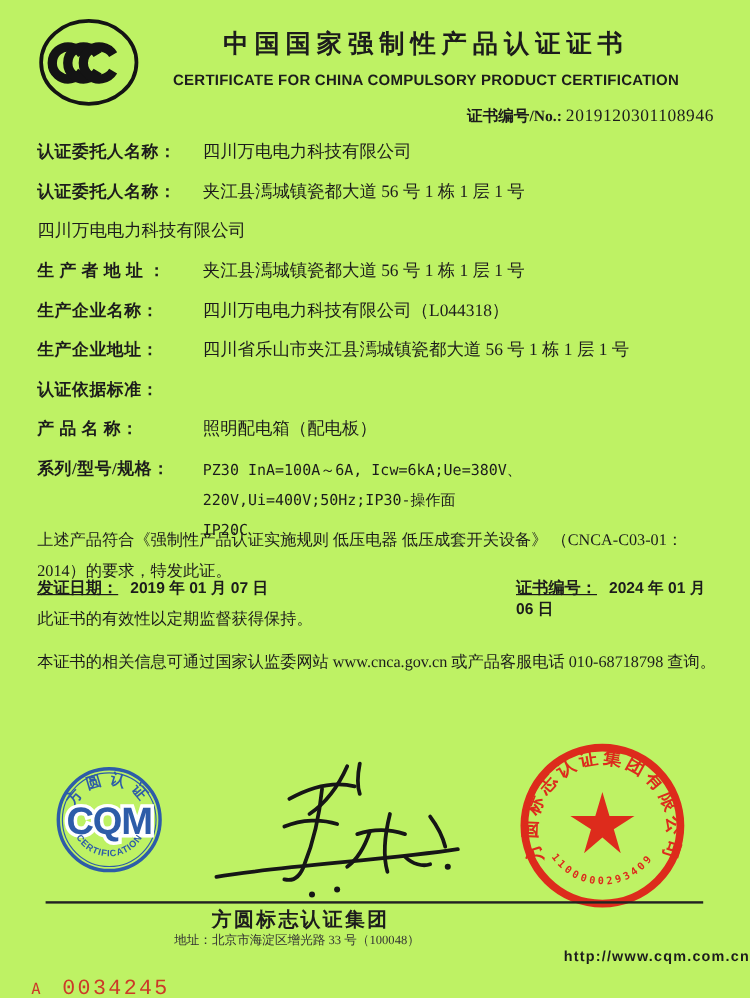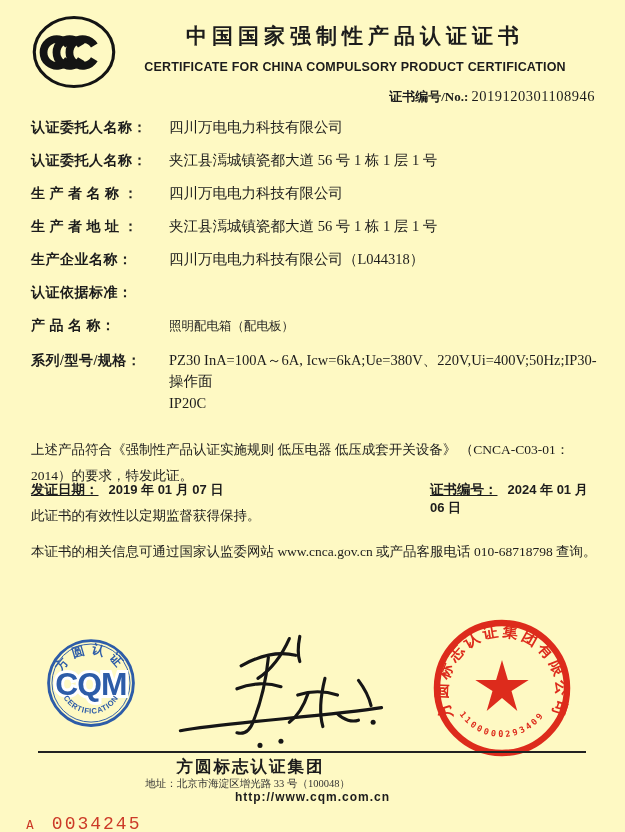--- a/index.html
+++ b/index.html
@@ -6,21 +6,21 @@
     --blue:#2d5ca8;
     --seal-red:#dd2b1c;
     --serial-red:#cc3a28;
     --ink:#1c1c1c;
   }
   *{margin:0;padding:0;box-sizing:border-box;}
   html,body{background:#e9e9e9;}
   body{font-family:"Liberation Serif","DejaVu Serif",serif;color:var(--ink);}
   .page{
     position:relative;width:625px;height:832px;margin:0 auto;
-    background:#fef9c3;overflow:hidden;
+    background:#bef264;overflow:hidden;
   }
   
   .ccc-logo{position:absolute;left:30px;top:14px;width:88px;height:76px;}
   .title-block{position:absolute;left:95px;top:22px;width:520px;text-align:center;}
   .title-cn{font-size:21px;font-weight:bold;letter-spacing:5px;font-family:"Liberation Sans","DejaVu Sans",sans-serif;}
   .title-en{margin-top:10px;font-size:12.5px;font-weight:bold;letter-spacing:0.2px;font-family:"Liberation Sans","DejaVu Sans",sans-serif;}
   .certno{position:absolute;top:88px;right:30px;font-size:13px;}
   .certno .lbl{font-weight:bold;font-size:13px;}
   .certno .val{font-size:14.5px;letter-spacing:0.5px;}
   
@@ -42,21 +42,21 @@
   .validity-note{position:absolute;left:31px;top:507px;font-size:13.5px;}
   .info-note{position:absolute;left:31px;top:543px;right:24px;font-size:13.5px;}
   
   .cqm-stamp{position:absolute;left:38px;top:636px;width:106px;height:98px;}
   .signature{position:absolute;left:172px;top:628px;width:220px;height:130px;}
   .red-seal{position:absolute;left:428px;top:612px;width:148px;height:154px;}
   
   .divider{position:absolute;left:38px;top:751px;width:548px;height:2px;background:#222;}
   .footer-org{position:absolute;left:0;top:756px;width:501px;text-align:center;font-size:16.5px;font-weight:bold;letter-spacing:2px;font-family:"Liberation Sans","DejaVu Sans",sans-serif;}
   .footer-addr{position:absolute;left:0;top:777px;width:495px;text-align:center;font-size:10.5px;color:#333;}
-  .footer-url{position:absolute;left:0;top:790px;width:625px;text-align:center;font-size:12px;font-weight:bold;letter-spacing:1px;font-family:"Liberation Sans","DejaVu Sans",sans-serif;}
+  .footer-url{position:absolute;left:0;top:790px;width:625px;text-align:right;font-size:12px;font-weight:bold;letter-spacing:1px;font-family:"Liberation Sans","DejaVu Sans",sans-serif;}
   .serial{position:absolute;left:26px;top:794px;color:var(--serial-red);display:flex;align-items:baseline;gap:18px;}
   .serial-prefix{font-size:13px;font-family:"DejaVu Sans Mono","Liberation Mono",monospace;}
   .serial-number{font-size:18px;letter-spacing:2px;font-family:Liberation Mono, monospace;margin-top:20px;}
 </style>
 </head>
 <body>
 
 <div class="page">
 
   <svg class="ccc-logo" viewBox="0 0 100 88" aria-hidden="true">
@@ -81,30 +81,33 @@
   <div class="fields">
       <div class="field-row">
         <span class="field-label">认证委托人名称：</span>
         <span class="field-value">四川万电电力科技有限公司</span>
       </div>
       <div class="field-row">
         <span class="field-label">认证委托人名称：</span>
         <span class="field-value">夹江县漹城镇瓷都大道 56 号 1 栋 1 层 1 号</span>
       </div>
       <div class="field-row">
-        <span class="field-label">生 产 者 名 称 ：</span>
         <span class="field-value">四川万电电力科技有限公司</span>
       </div>
       <div class="field-row">
         <span class="field-label">生 产 者 地 址 ：</span>
         <span class="field-value">夹江县漹城镇瓷都大道 56 号 1 栋 1 层 1 号</span>
       </div>
       <div class="field-row">
         <span class="field-label">生产企业名称：</span>
         <span class="field-value">四川万电电力科技有限公司（L044318）</span>
+      </div>
+      <div class="field-row">
+        <span class="field-label">生产企业地址：</span>
+        <span class="field-value">四川省乐山市夹江县漹城镇瓷都大道 56 号 1 栋 1 层 1 号</span>
       </div>
       <div class="field-row">
         <span class="field-label">认证依据标准：</span>
       </div>
       <div class="field-row">
         <span class="field-label">产 品 名 称：</span>
         <span class="field-value">照明配电箱（配电板）</span>
       </div>
       <div class="field-row">
         <span class="field-label">系列/型号/规格：</span>

